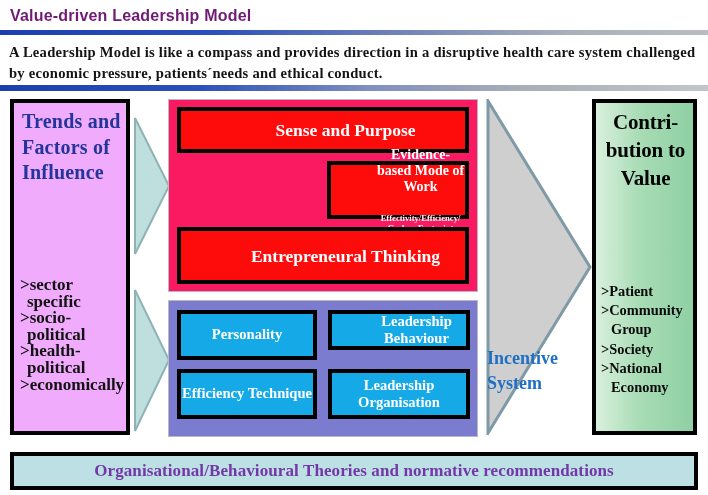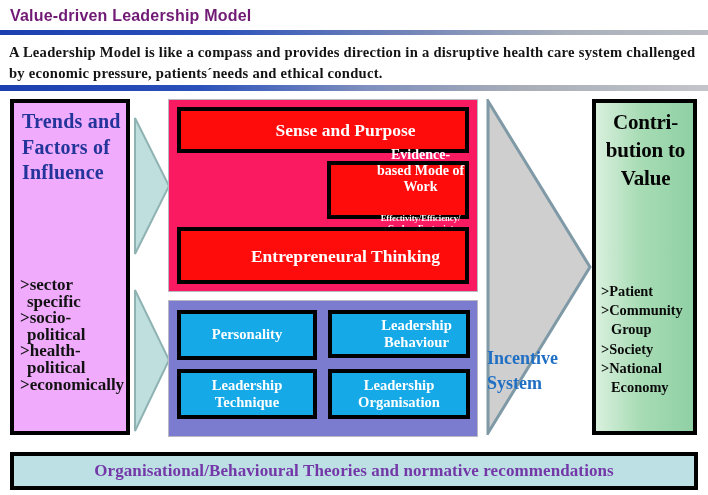--- a/index.html
+++ b/index.html
@@ -76,21 +76,21 @@
     position:absolute;left:168px;top:300px;width:310px;height:137px;
     background:#7b7bd0;border:1px solid #b9b9c4;box-sizing:border-box;
   }
   .bluebox{
     position:absolute;background:#16a9e8;border:4px solid #000;
     box-sizing:border-box;color:#ffffff;font-weight:bold;
     display:flex;align-items:center;justify-content:center;text-align:center;
     font-size:14.6px;line-height:17.5px;
   }
   #bb-pers{left:8px;top:9px;width:140px;height:50px;}
-  #bb-beh{left:159px;top:9px;width:142px;height:48px;padding-left:35px;}
+  #bb-beh{left:159px;top:9px;width:142px;height:40px;padding-left:35px;}
   #bb-tech{left:8px;top:68px;width:140px;height:50px;}
   #bb-org{left:159px;top:68px;width:142px;height:50px;}
 
   
   .incentive-wrap{position:absolute;left:486px;top:99px;width:110px;height:336px;}
   .incentive-label{
     position:absolute;left:1px;top:247px;width:96px;
     font-size:18px;font-weight:bold;color:#1f6fc4;line-height:25px;
     text-align:left;
   }
@@ -167,21 +167,21 @@
       <span>Evidence-based Mode of Work</span>
       <span class="sub">Effectivity/Efficiency/ Carbon Footprint</span>
     </div>
 
     <div class="redbox" id="rb-entre">Entrepreneural Thinking</div>
   </div>
 
   <div class="purple-group">
     <div class="bluebox" id="bb-pers">Personality</div>
     <div class="bluebox" id="bb-beh">Leadership Behaviour</div>
-    <div class="bluebox" id="bb-tech">Leadership Technique</div>
+    <div class="bluebox" id="bb-tech">Efficiency Technique</div>
     <div class="bluebox" id="bb-org">Leadership Organisation</div>
   </div>
 
   <div class="incentive-wrap">
     <svg width="110" height="336" viewBox="0 0 110 336">
       <polygon points="2,2 104,168 2,334" fill="#cfcfcf" stroke="#7f9aa6" stroke-width="3"></polygon>
     </svg>
     <div class="incentive-label">Incentive System</div>
   </div>
 

